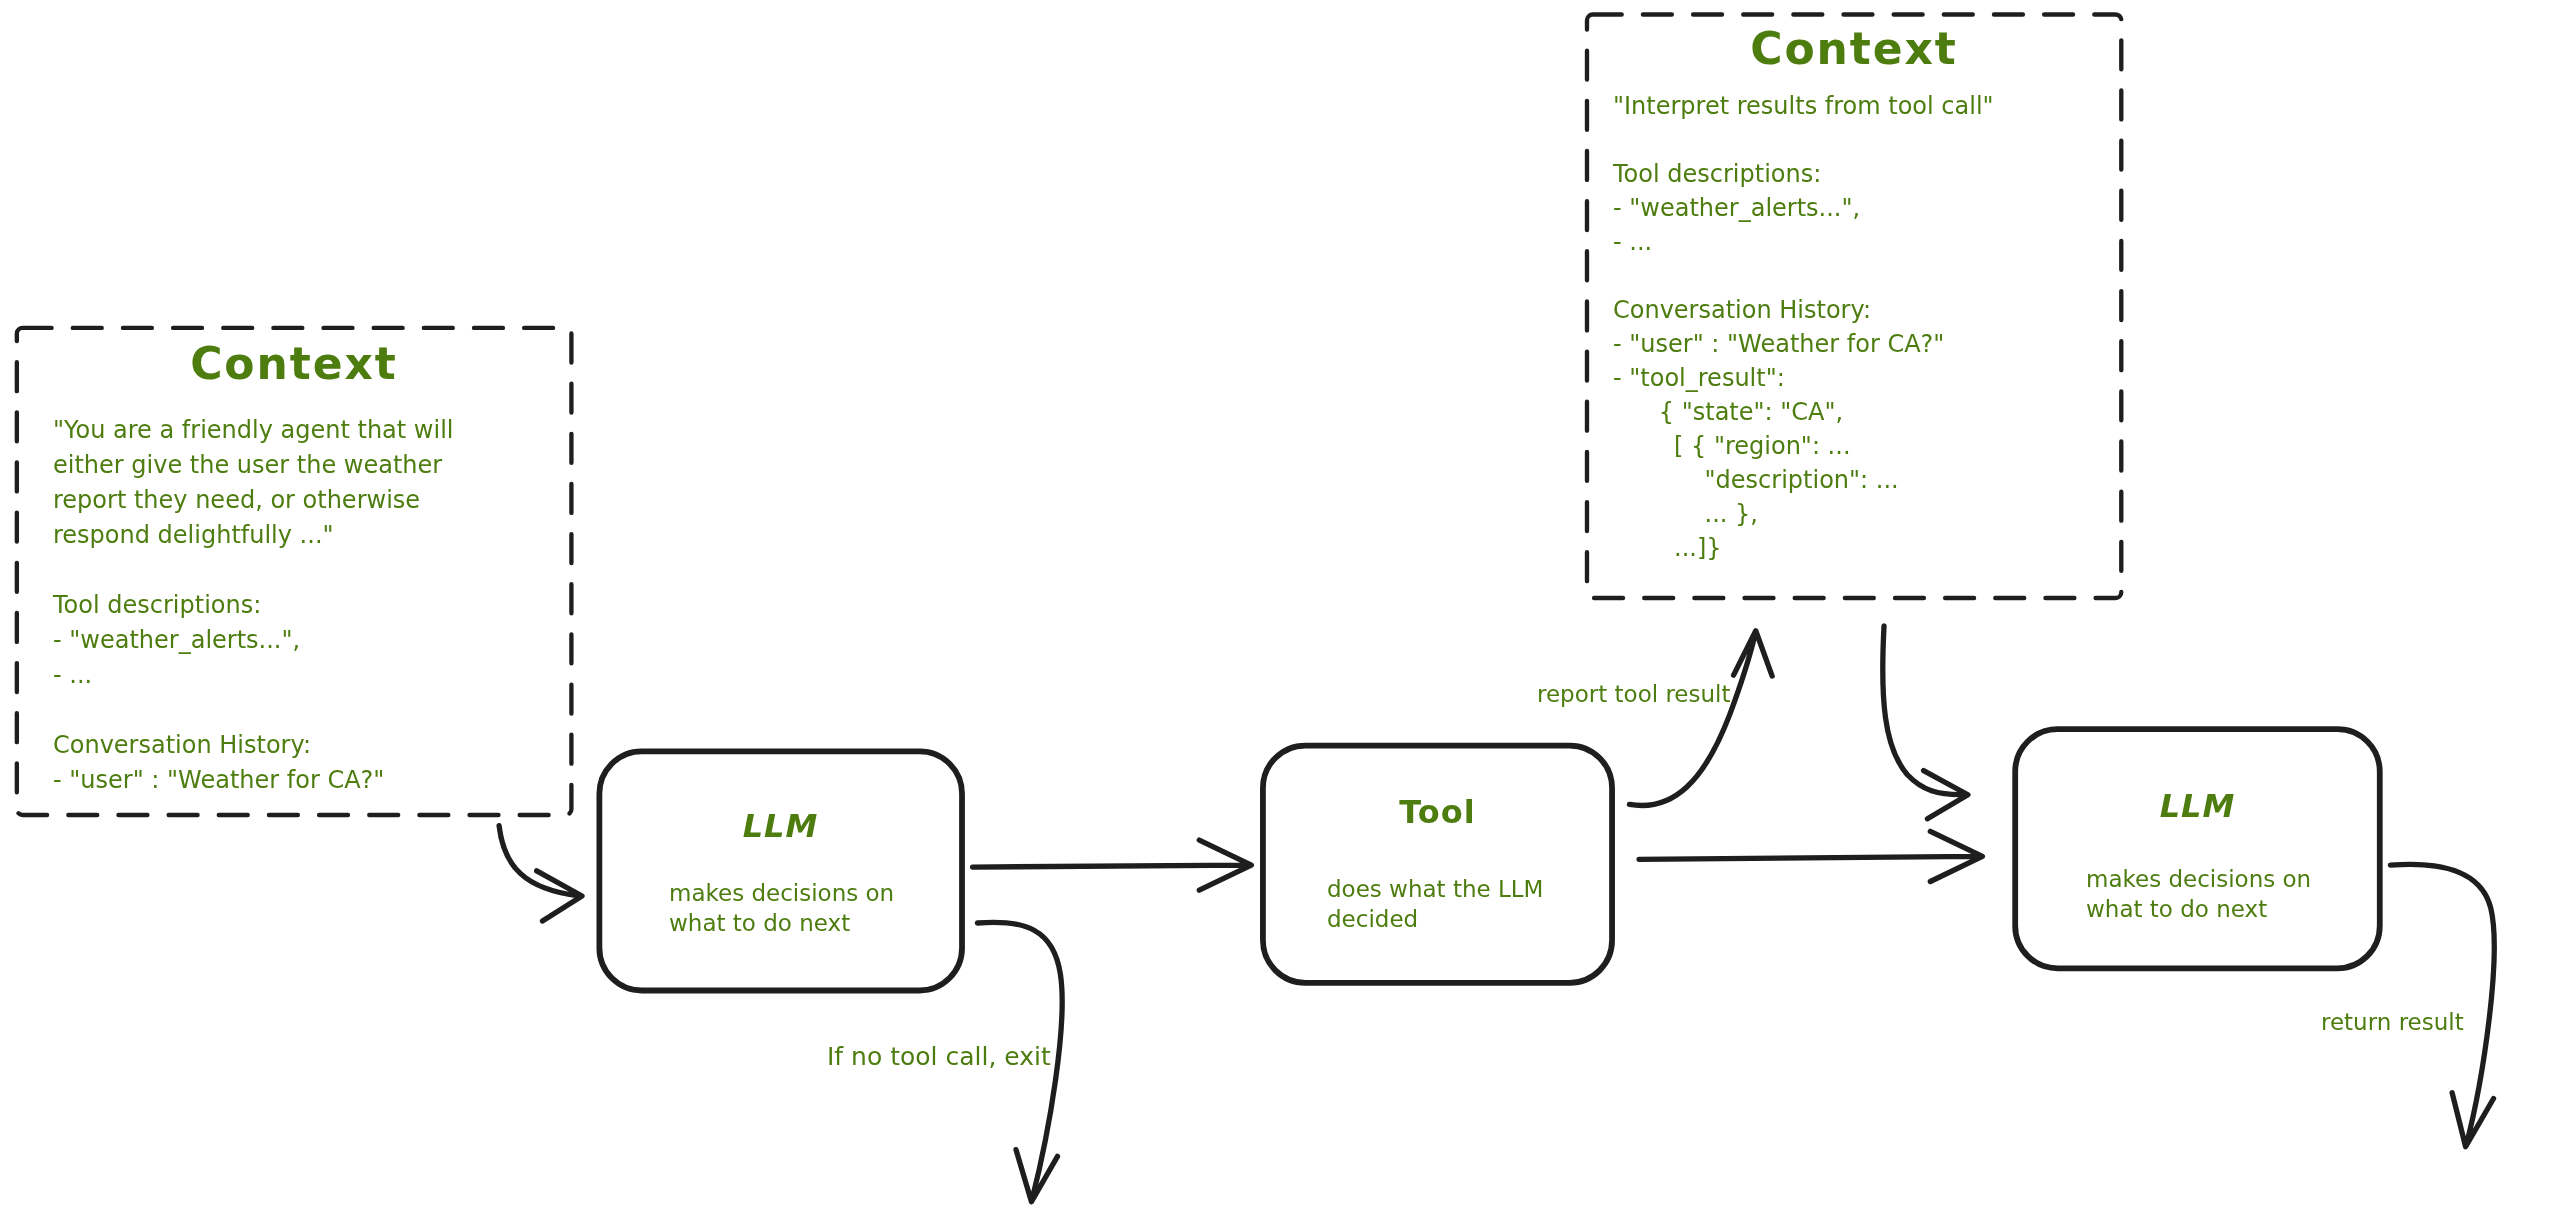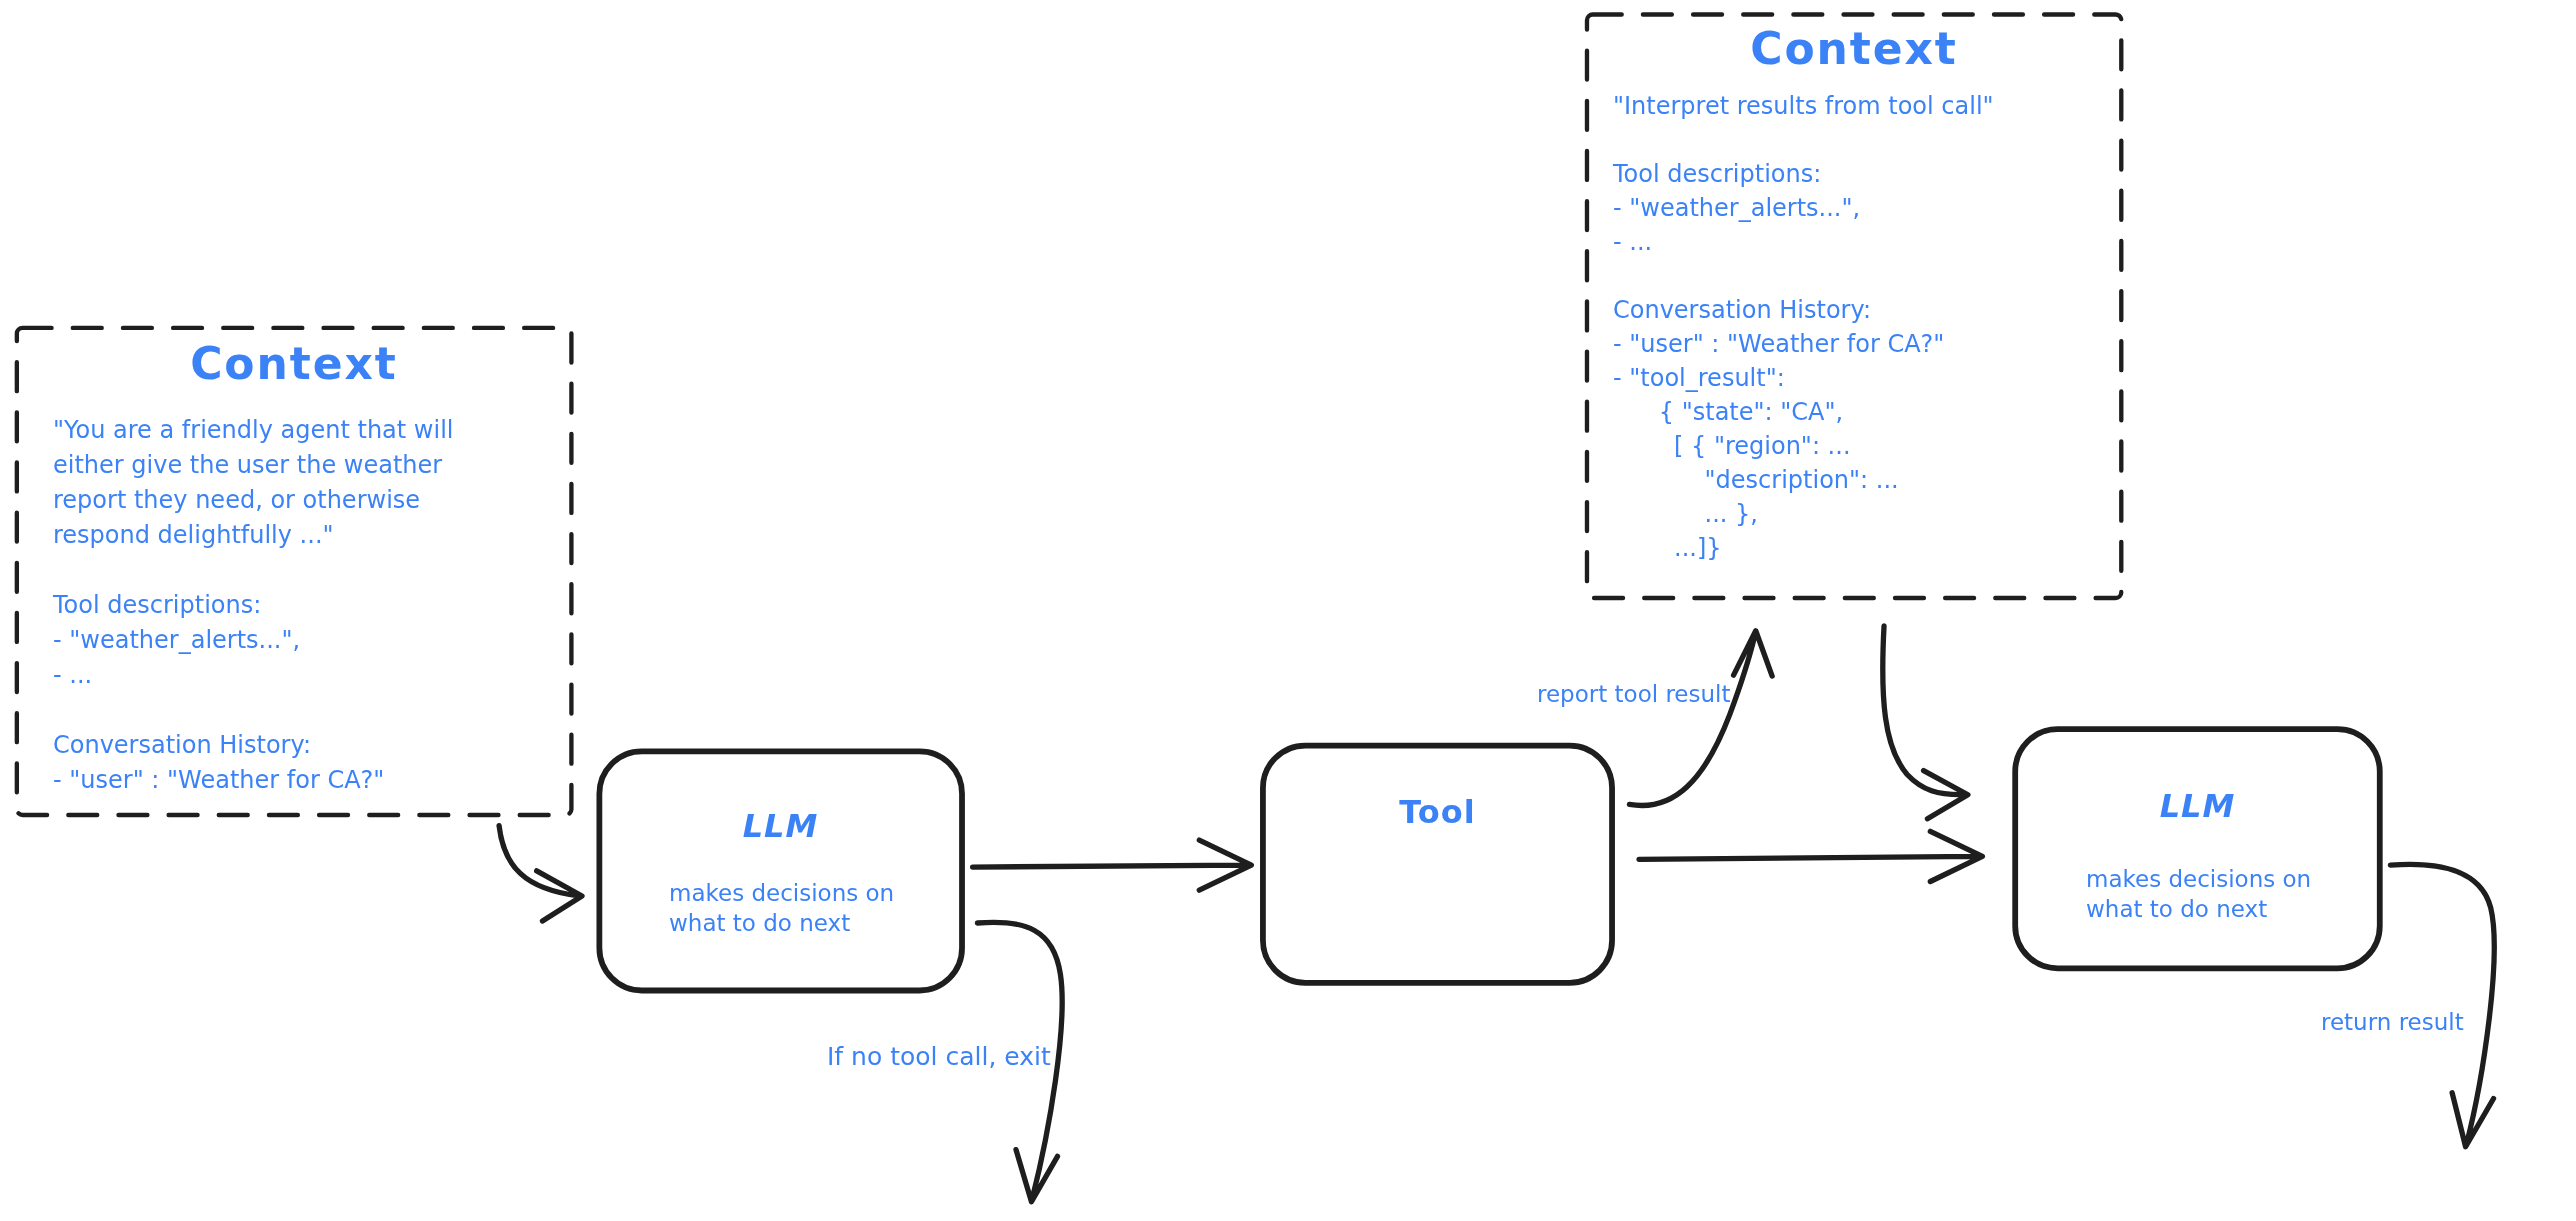--- a/index.html
+++ b/index.html
@@ -1,20 +1,20 @@
 <!DOCTYPE html>
 <html><head>
 <meta charset="utf-8">
 <style>
   * { margin: 0; padding: 0; box-sizing: border-box; }
   html, body { background: #ffffff; }
   body { font-family: "DejaVu Sans", sans-serif; color: #1e1e1e; }
   .canvas { position: relative; width: 2576px; height: 1221px; background: #ffffff; overflow: hidden; }
   svg.layer { position: absolute; left: 0; top: 0; width: 2576px; height: 1221px; }
-  .txt { position: absolute; white-space: pre; color: #3b82f6; }
+  .txt { position: absolute; white-space: pre; color: #4d7c0f; }
   .ctx-title { font-size: 44px; font-weight: bold; letter-spacing: 1.9px; text-align: center; }
   .ctx-body { font-size: 24px; line-height: 35px; }
   .ctx-body.tight { line-height: 34px; }
   .node-title { font-size: 32px; font-weight: bold; text-align: center; letter-spacing: 1px; }
   .italic { font-style: italic; }
   .node-sub { font-size: 23px; line-height: 30px; }
   .flabel { font-size: 23px; }
   .flabel.big { font-size: 25px; }
 </style>
 </head>
@@ -75,20 +75,22 @@
         [ { "region": ...
             "description": ...
             ... },
         ...]}</div>
 
   <div class="txt node-title italic" style="left:599px; top:807px; width:363px;">LLM</div>
   <div class="txt node-sub" style="left:669px; top:878px;">makes decisions on
 what to do next</div>
 
   <div class="txt node-title" style="left:1263px; top:793px; width:349px;">Tool</div>
+  <div class="txt node-sub" style="left:1327px; top:874px;">does what the LLM
+decided</div>
 
   <div class="txt node-title italic" style="left:2015px; top:787px; width:365px;">LLM</div>
   <div class="txt node-sub" style="left:2086px; top:864px;">makes decisions on
 what to do next</div>
 
   <div class="txt flabel" style="left:1537px; top:681px;">report tool result</div>
   <div class="txt flabel big" style="left:815px; top:1042px;margin-left:12px;">If no tool call, exit</div>
   <div class="txt flabel" style="left:2321px; top:1009px;">return result</div>
 
 </div>

